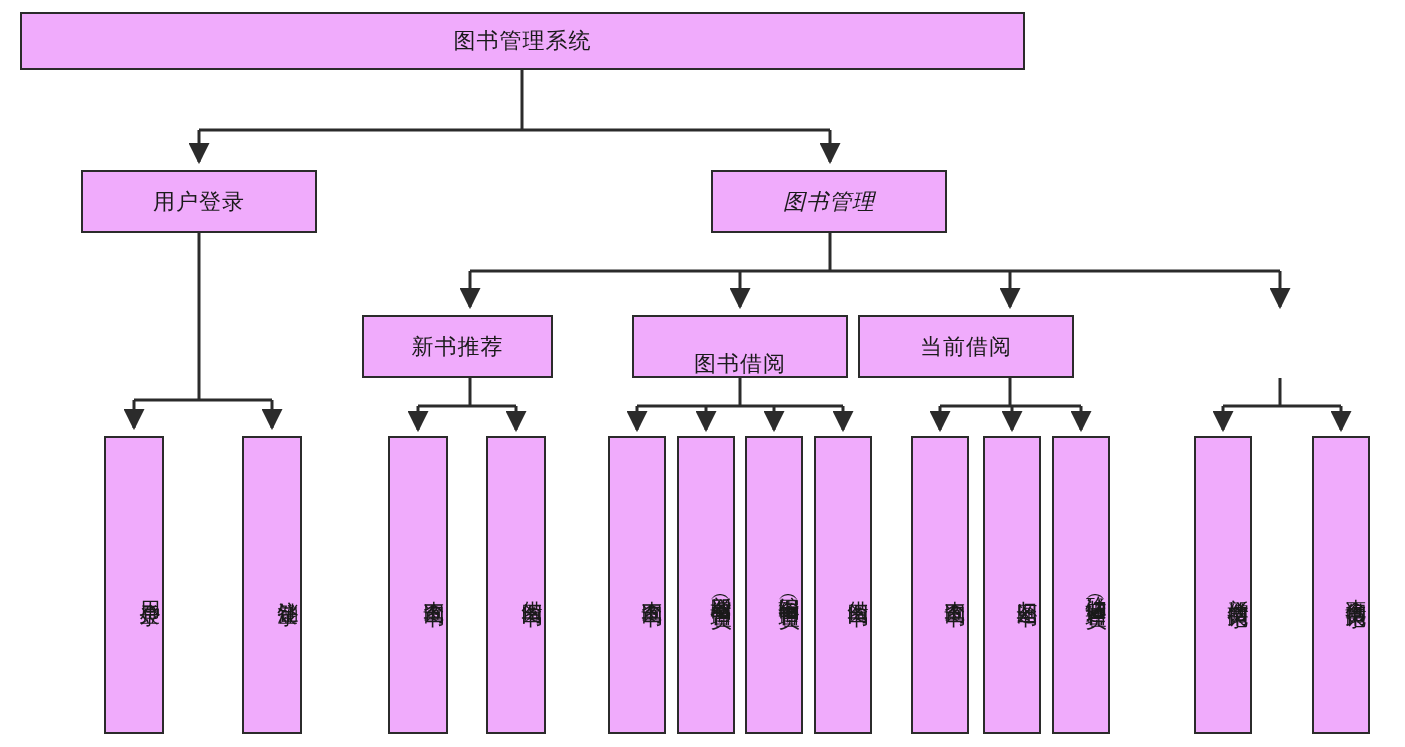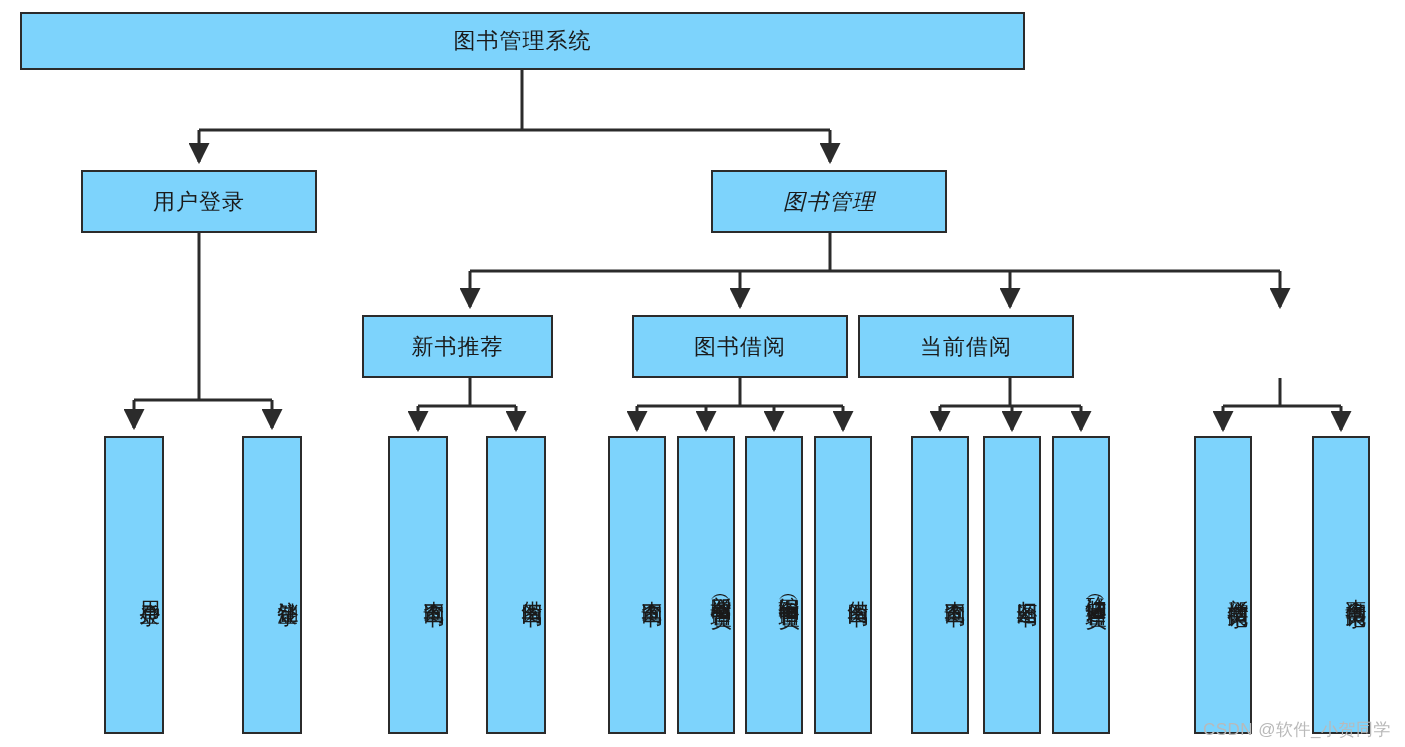--- a/index.html
+++ b/index.html
@@ -21,21 +21,21 @@
     position: absolute;
     left: 0;
     top: 0;
     width: 1405px;
     height: 747px;
   }
   .node {
     position: absolute;
     box-sizing: border-box;
     border: 2px solid #2b2b2b;
-    background: #7dd3fc;
+    background: #f0abfc;
     display: flex;
     align-items: center;
     justify-content: center;
     color: #1a1a1a;
   }
   .node.horiz {
     font-size: 22px;
     letter-spacing: 1px;
   }
   .node.vert {
@@ -123,21 +123,21 @@
   <div class="node horiz" style="left: 81px; top: 170px; width: 236px; height: 63px;">
     <span class="label">用户登录</span>
   </div>
   <div class="node horiz" style="left: 711px; top: 170px; width: 236px; height: 63px; font-style: italic;">
     <span class="label">图书管理</span>
   </div>
 
   <div class="node horiz" style="left: 362px; top: 315px; width: 191px; height: 63px;">
     <span class="label">新书推荐</span>
   </div>
-  <div class="node horiz" style="left: 632px; top: 315px; width: 216px; height: 63px;">
+  <div class="node horiz" style="left: 632px; top: 315px; width: 216px; height: 63px; align-items: flex-end;">
     <span class="label">图书借阅</span>
   </div>
   <div class="node horiz" style="left: 858px; top: 315px; width: 216px; height: 63px;">
     <span class="label">当前借阅</span>
   </div>
 
   <div class="node vert" style="left: 104px; top: 436px; width: 60px; height: 298px;">
     <span class="label">用户登录</span>
   </div>
   <div class="node vert" style="left: 242px; top: 436px; width: 60px; height: 298px;">
@@ -170,14 +170,13 @@
   <div class="node vert" style="left: 1052px; top: 436px; width: 58px; height: 298px;">
     <span class="label">确认归还（管理员）</span>
   </div>
   <div class="node vert" style="left: 1194px; top: 436px; width: 58px; height: 298px;">
     <span class="label">新增借阅记录</span>
   </div>
   <div class="node vert" style="left: 1312px; top: 436px; width: 58px; height: 298px;">
     <span class="label">查询借阅记录</span>
   </div>
 
-  <div id="watermark">CSDN @软件_小贺同学</div>
 </div>
 
 </body></html>

